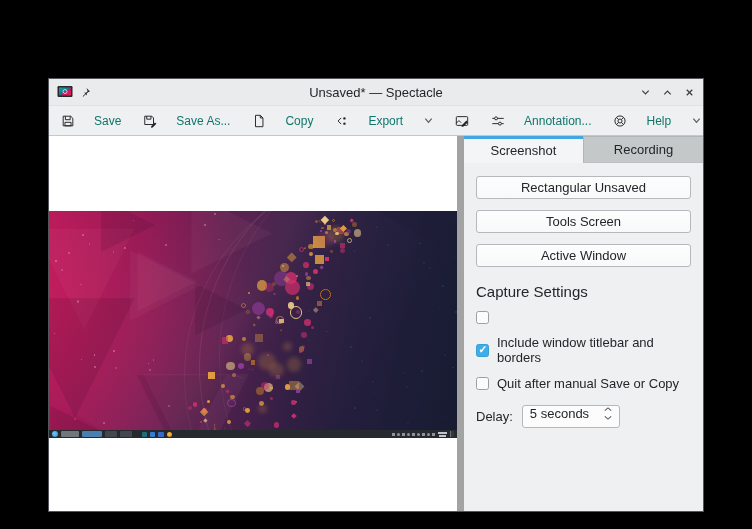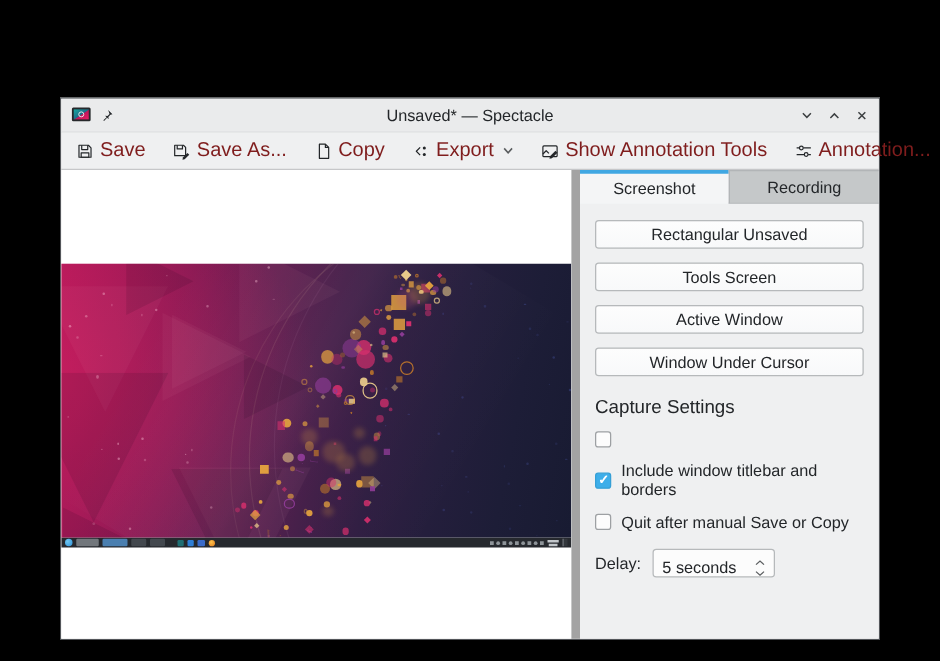--- a/index.html
+++ b/index.html
@@ -14,21 +14,21 @@
   }
   
   .titlebar{flex:0 0 26px;position:relative;display:flex;align-items:center;padding:0 8px;background:#eaebec;border-bottom:1px solid #e0e1e2;}
   .tb-left{display:flex;align-items:center;gap:7px;}
   .win-title{position:absolute;left:0;right:0;text-align:center;font-size:13px;color:#232629;pointer-events:none;}
   .tb-controls{margin-left:auto;display:flex;align-items:center;gap:10px;z-index:2;}
   .ctrl{width:12px;height:12px;display:flex;align-items:center;justify-content:center;background:none;border:none;padding:0;cursor:default;}
   .ctrl svg{width:11px;height:11px;stroke:#3c3f41;fill:none;stroke-width:1.3;}
   
   .toolbar{flex:0 0 29px;display:flex;align-items:center;gap:16px;padding:0 9px;background:#eff0f1;border-bottom:1px solid #c6c7c9;}
-  .tbtn{display:flex;align-items:center;gap:5px;background:none;border:none;padding:2px 3px;font-family:inherit;font-size:16px;color:#7f1d1d;white-space:nowrap;}
+  .tbtn{display:flex;align-items:center;gap:19px;background:none;border:none;padding:2px 3px;font-family:inherit;font-size:12px;color:#0f766e;white-space:nowrap;}
   .icon14{width:14px;height:14px;flex:0 0 14px;}
   .icon14 .st{stroke:#232629;fill:none;stroke-width:1.1;stroke-linejoin:round;}
   .icon14 .fl{fill:#232629;stroke:none;}
   .chev{width:9px;height:9px;margin-left:2px;}
   .chev polyline{stroke:#5a5d5f;fill:none;stroke-width:1.4;}
   
   .content{flex:1;display:flex;min-height:0;}
   .preview-pane{width:408px;flex:0 0 408px;background:#ffffff;position:relative;overflow:hidden;}
   .preview{position:absolute;left:0;top:75px;width:408px;height:227px;}
   .wallpaper{
@@ -60,21 +60,21 @@
   .tab.active{background:#f4f5f6;border-top:3px solid #40a7e2;border-bottom-color:transparent;}
   .tab.inactive{background:#c5c8c9;border-top:1px solid #b2b5b7;border-left:1px solid #b2b5b7;}
   .panel-body{padding:13px 12px 0;}
   .cap{display:block;width:100%;height:23px;margin:0 0 11px;background:linear-gradient(#fdfdfd,#f8f9fa);border:1px solid #b6b9bb;border-radius:3px;font-family:inherit;font-size:13px;color:#232629;}
   .heading{font-size:15px;font-weight:400;color:#232629;margin:16px 0 0;}
   .cbrow{display:flex;align-items:center;gap:8px;margin-top:11px;font-size:13px;color:#232629;}
   .cb{width:13px;height:13px;flex:0 0 13px;border:1px solid #9da0a3;border-radius:2.5px;background:#fcfcfc;box-sizing:border-box;position:relative;}
   .cb.checked{background:#3daee9;border-color:#359fd6;}
   .cb.checked::after{content:"\2713";position:absolute;left:1.5px;top:-1.5px;color:#fff;font-size:10.5px;font-weight:bold;}
   .delay-row{display:flex;align-items:center;gap:9px;margin-top:14px;font-size:13px;}
-  .spin{width:98px;height:23px;box-sizing:border-box;background:#fcfcfc;border:1px solid #b6b9bb;border-radius:3px;display:flex;align-items:flex-end;padding:0 7px;}
+  .spin{width:98px;height:23px;box-sizing:border-box;background:#fcfcfc;border:1px solid #b6b9bb;border-radius:3px;display:flex;align-items:flex-start;padding:0 7px;}
   .spin .val{flex:1;font-size:13px;color:#232629;}
   .spin-btns{display:flex;flex-direction:column;gap:2px;align-items:center;}
   .spin-btns button{background:none;border:none;padding:0;height:6px;display:flex;align-items:center;}
   .spin-btns svg{width:8px;height:5px;}
   .spin-btns polyline{stroke:#5a5d5f;fill:none;stroke-width:1.3;}
 </style>
 </head>
 <body>
 
 <div class="window">
@@ -153,21 +153,20 @@
       <svg class="chev" viewBox="0 0 10 10">
           <polyline points="1.5,3 5,7 8.5,3"></polyline>
         </svg>
     </button>
     <button class="tbtn">
       <svg class="icon14" viewBox="0 0 16 16">
         <rect class="st" x="1.5" y="3" width="13" height="10" rx="1"></rect>
         <path class="st" d="M1.5 10.5l3-3 2.5 2.5"></path>
         <path class="fl" d="M8 12.5l5-5 1.8 1.8-5 5-2.3.5z"></path>
       </svg>
-      <span>Show Annotation Tools</span>
     </button>
     <button class="tbtn">
       <svg class="icon14" viewBox="0 0 16 16">
         <line class="st" x1="1.5" y1="5" x2="4" y2="5"></line>
           <circle class="st" cx="5.8" cy="5" r="1.7"></circle>
           <line class="st" x1="7.6" y1="5" x2="14.5" y2="5"></line>
         <line class="st" x1="1.5" y1="11" x2="8.4" y2="11"></line>
           <circle class="st" cx="10.2" cy="11" r="1.7"></circle>
           <line class="st" x1="12" y1="11" x2="14.5" y2="11"></line>
       </svg>
@@ -438,21 +437,20 @@
             <span>Screenshot</span>
           </div>
         <div class="tab inactive">
             <span>Recording</span>
           </div>
       </div>
       <div class="panel-body">
         <button class="cap">Rectangular Unsaved</button>
         <button class="cap">Tools Screen</button>
         <button class="cap">Active Window</button>
-        <button class="cap">Window Under Cursor</button>
 
         <div class="heading">Capture Settings</div>
 
         <label class="cbrow">
           <span class="cb"></span>
         </label>
         <label class="cbrow">
           <span class="cb checked"></span>
           <span>Include window titlebar and borders</span>
         </label>

